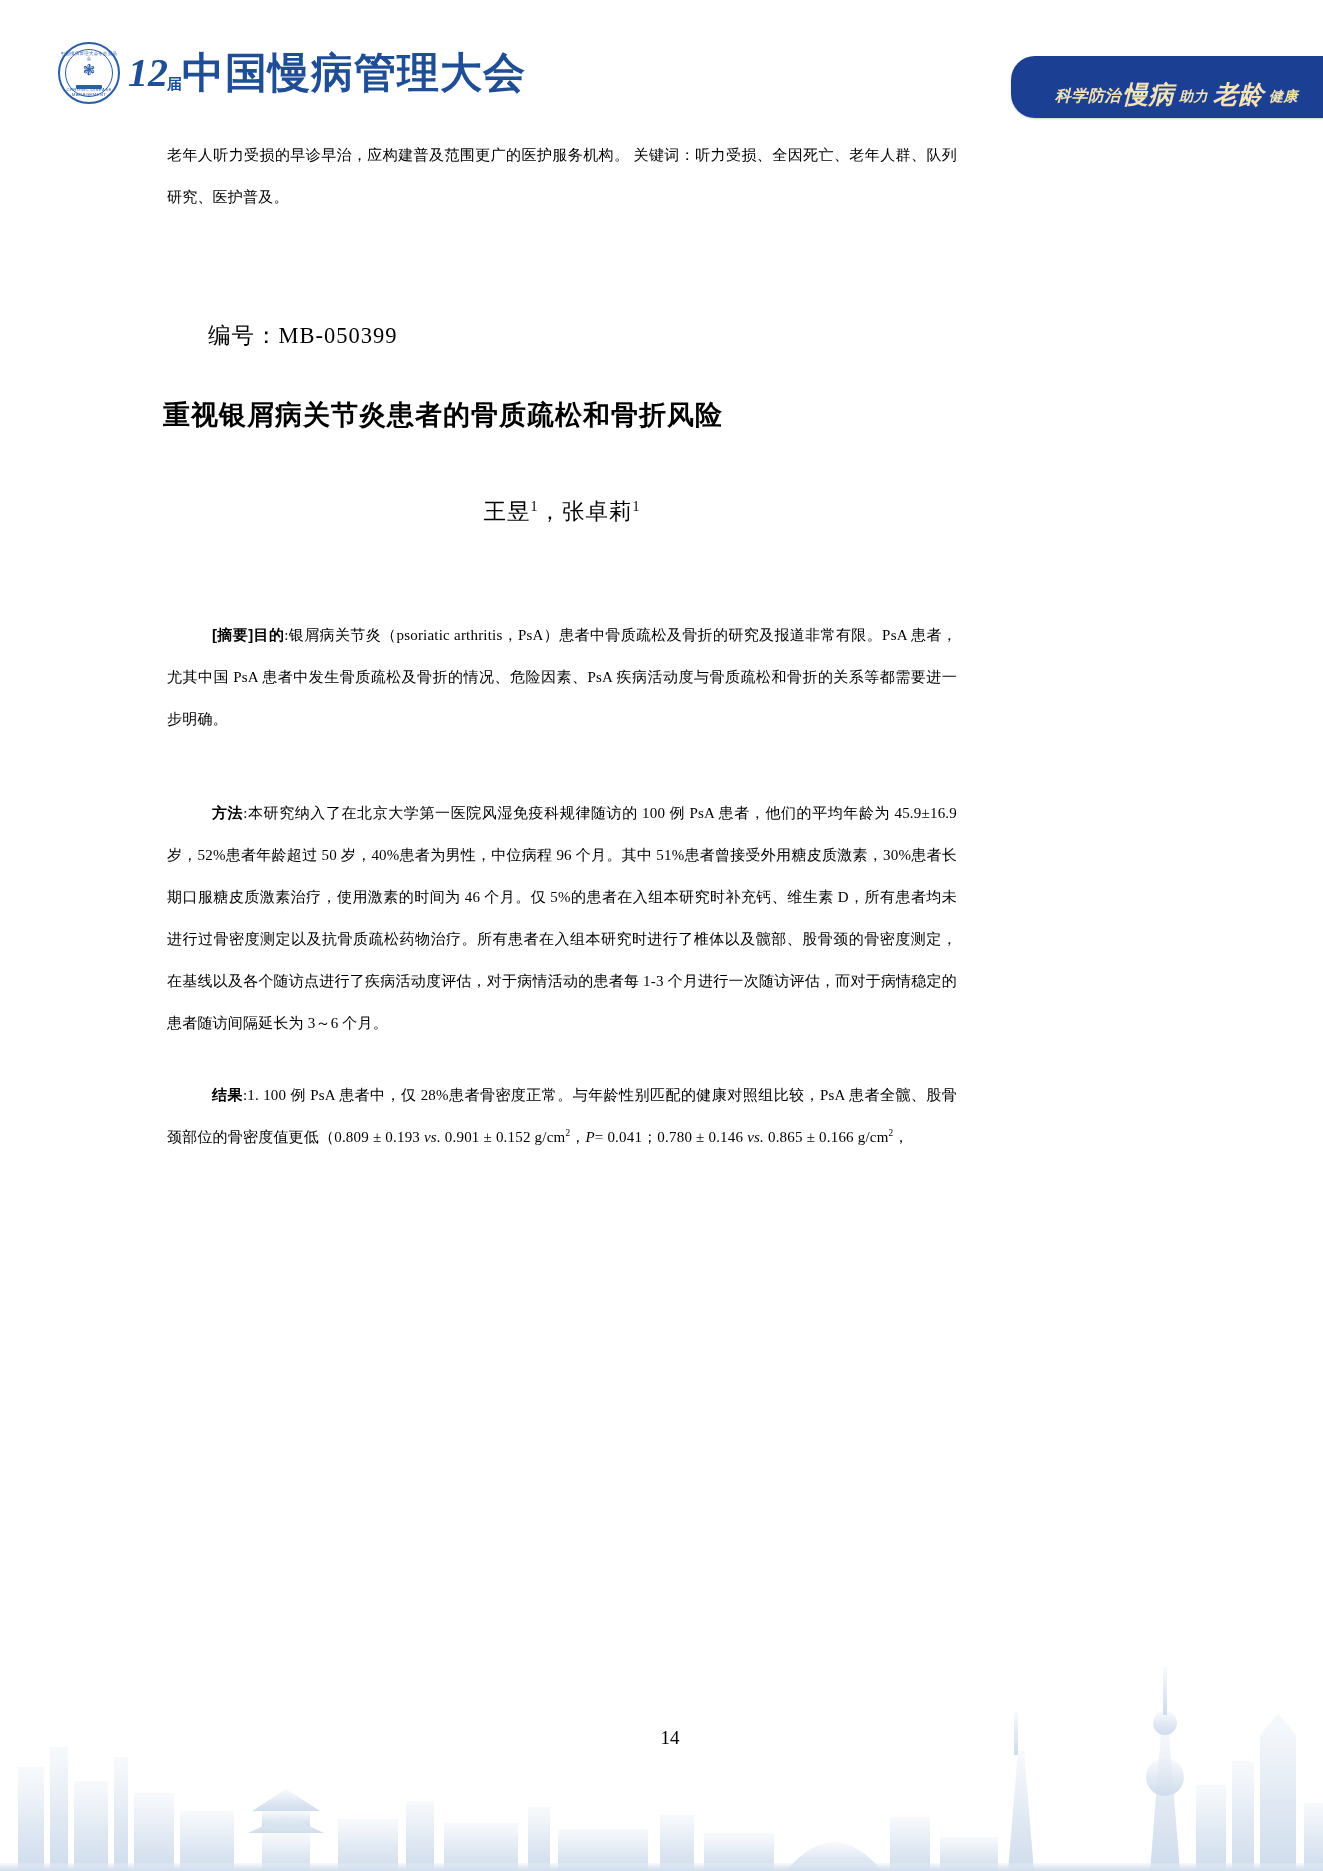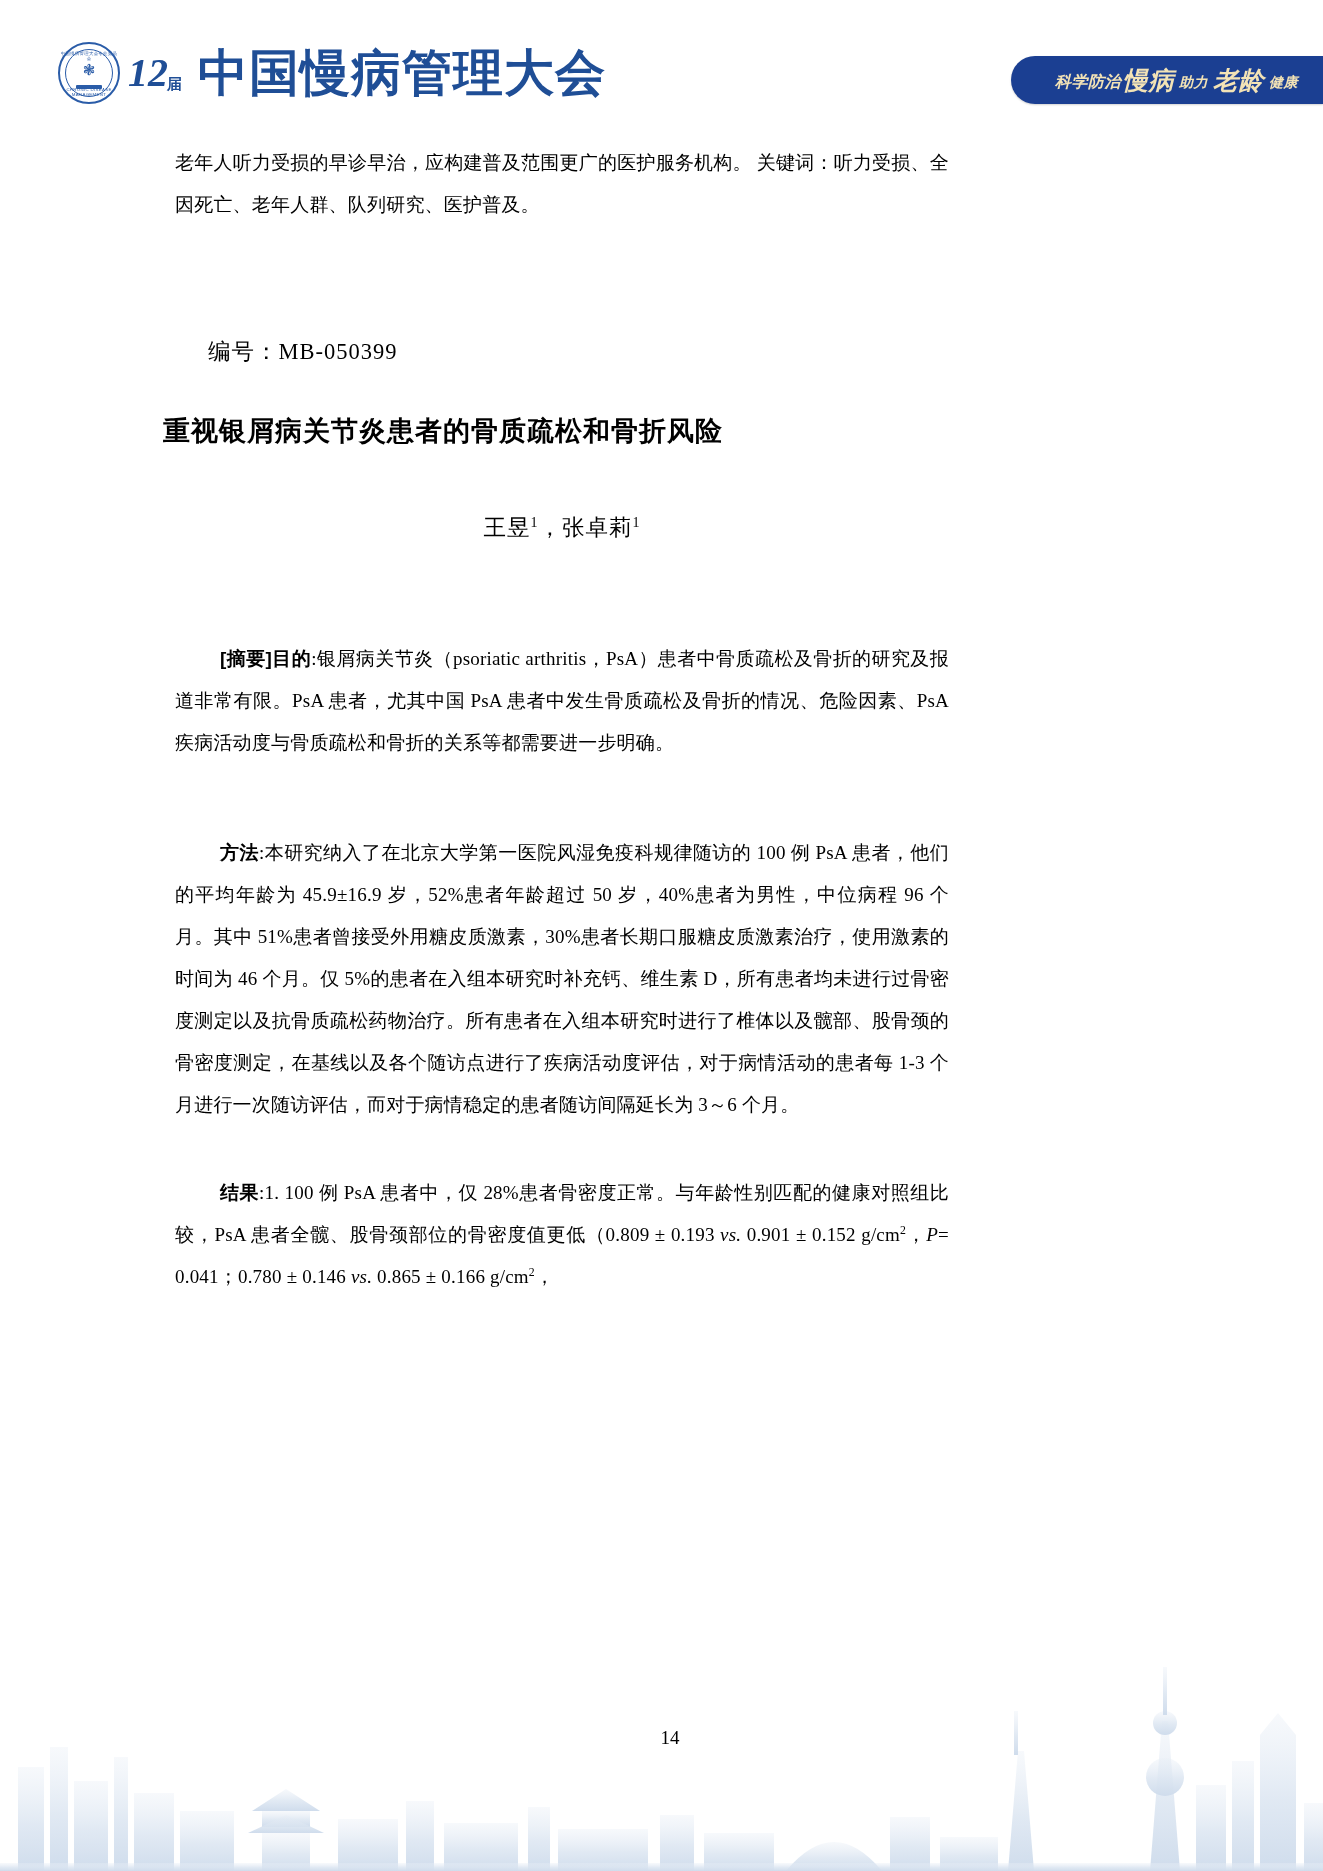--- a/index.html
+++ b/index.html
@@ -97,36 +97,36 @@
     font-style: normal;
     font-weight: bold;
     position: absolute;
     right: -12px;
     bottom: 1px;
   }
   .conf-title {
     font-family: "Liberation Sans", sans-serif;
     font-weight: bold;
     color: #1f4e96;
-    font-size: 50px;
+    font-size: 42px;
     letter-spacing: 1px;
     line-height: 1;
-    margin-left: 20px;
+    margin-left: 4px;
     white-space: nowrap;
   }
 
   .banner {
     position: absolute;
     right: 0;
     top: 56px;
     height: 48px;
     background: #1b3f92;
     border-top-left-radius: 24px;
     border-bottom-left-radius: 24px;
-    padding: 0 22px 0 44px;
+    padding: 14px 22px 0 44px;
     display: flex;
     align-items: center;
     box-shadow: 0 1px 2px rgba(0,0,0,.18);
   }
   .banner-text {
     color: #f3e3b6;
     font-family: "Liberation Sans", sans-serif;
     font-style: italic;
     font-weight: bold;
     white-space: nowrap;
@@ -144,25 +144,25 @@
   }
 
   
   .content {
     position: absolute;
     left: 163px;
     top: 130px;
     width: 798px;
   }
   .para {
-    font-size: 19px;
+    font-size: 15px;
     line-height: 42px;
     text-align: justify;
     text-justify: inter-ideograph;
-    margin: 12px;
+    margin: 4px;
     letter-spacing: .2px;
   }
   .para.indent { text-indent: 45px; }
   .gap-lg { height: 96px; }
   .gap-md { height: 40px; }
   .gap-sm { height: 22px; }
 
   .doc-id {
     font-size: 22.5px;
     line-height: 36px;

